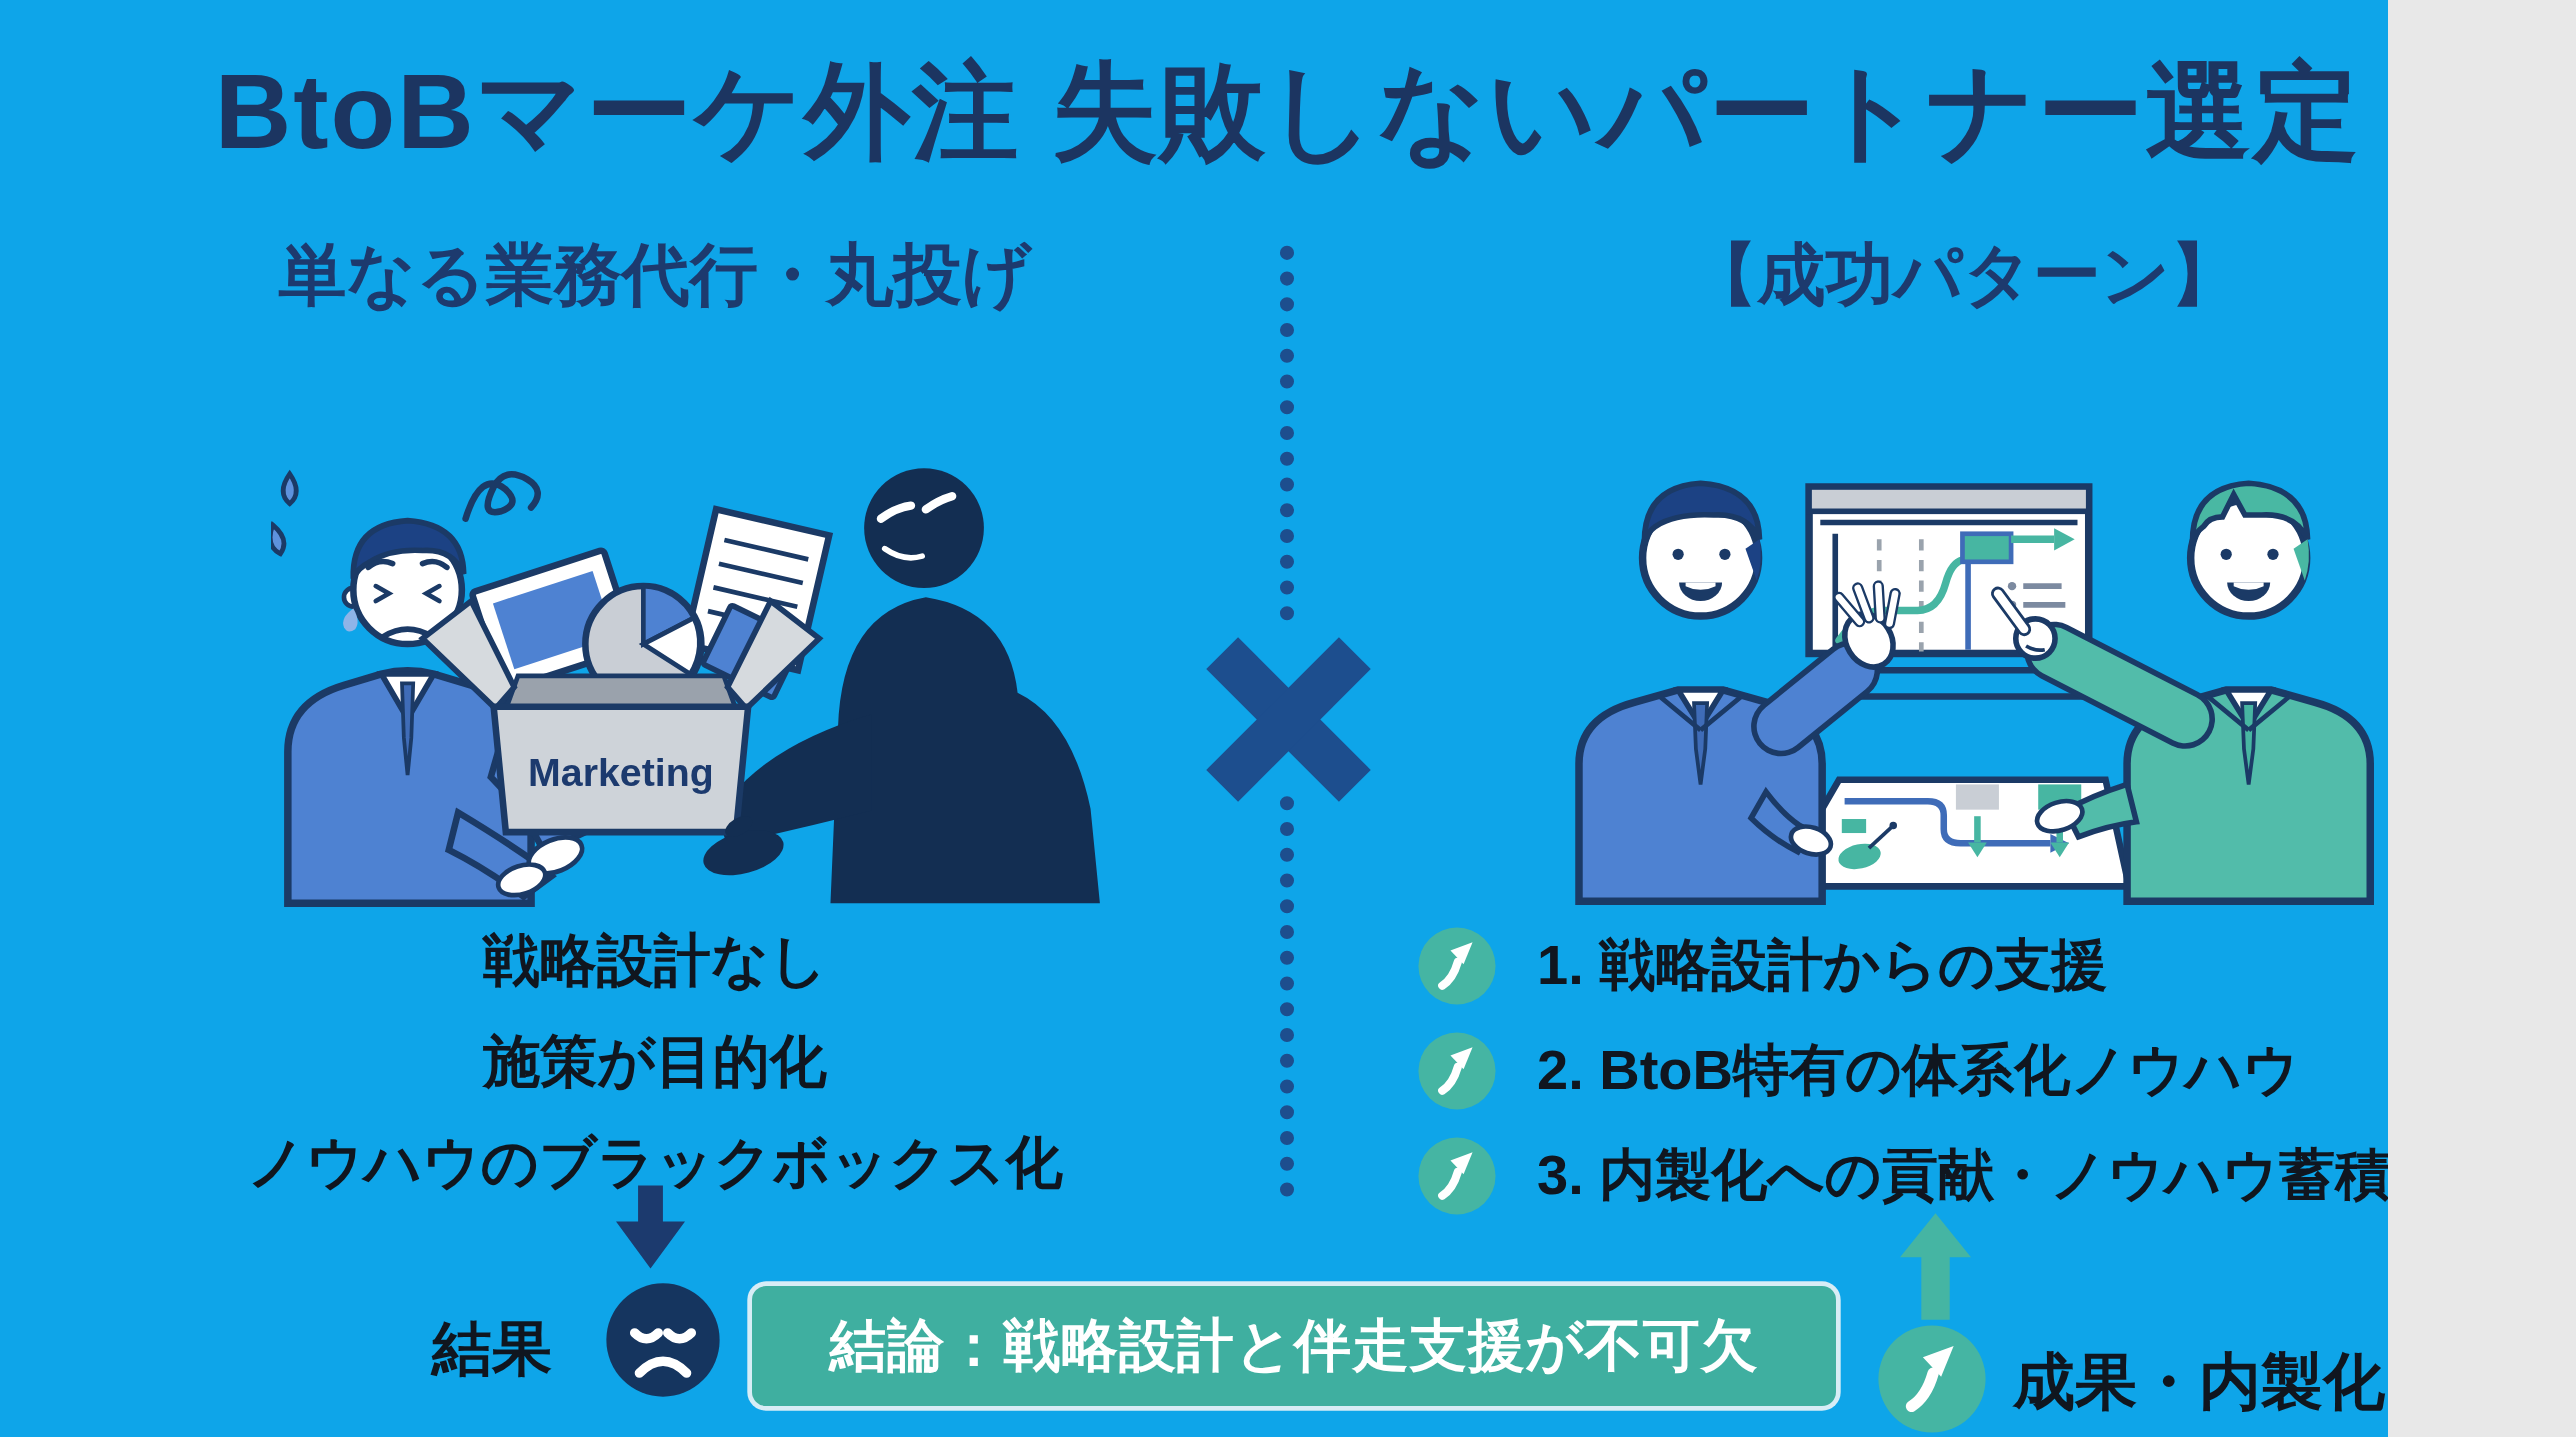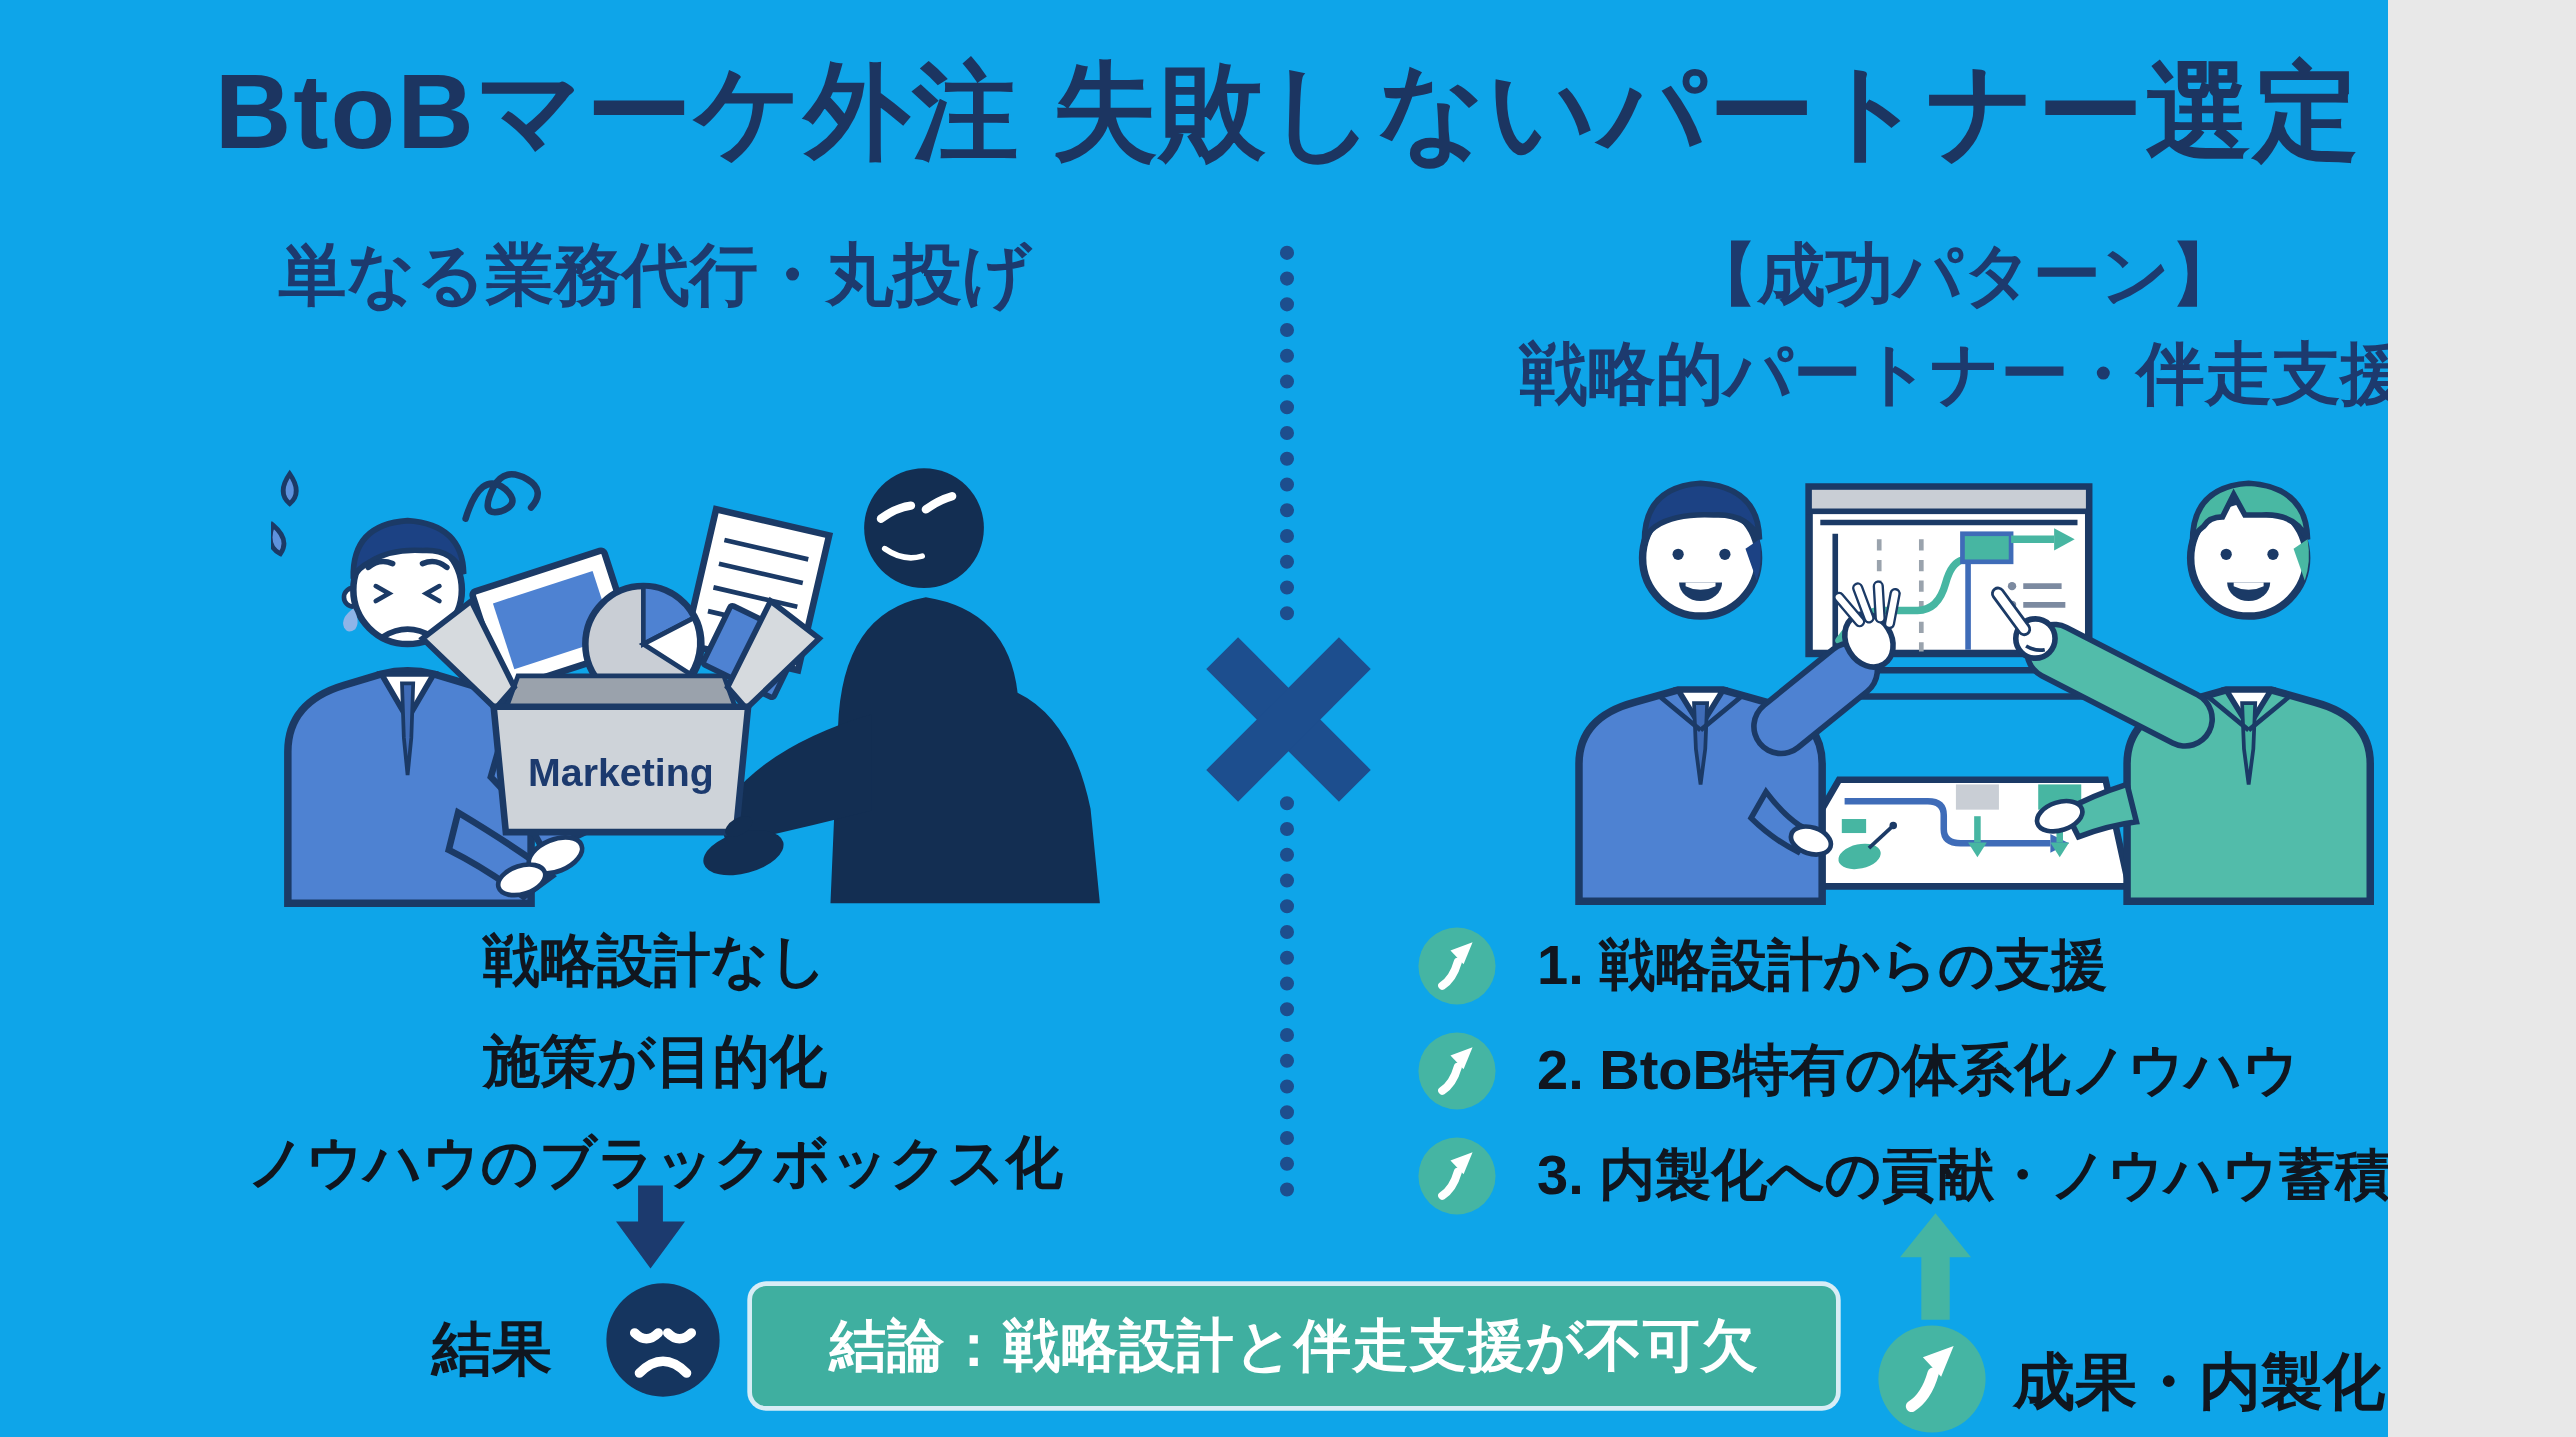--- a/index.html
+++ b/index.html
@@ -46,21 +46,20 @@
 <div class="canvas">
 
   <div class="abs title">BtoBマーケ外注 失敗しないパートナー選定</div>
 
   <div class="abs col-heading heading-left">
     <div class="hl">単なる業務代行・丸投げ</div>
   </div>
 
   <div class="abs col-heading heading-right">
     <div class="hl">【成功パターン】</div>
-    <div class="hl">戦略的パートナー・伴走支援</div>
   </div>
 
   <svg class="abs" style="left:1272px;top:0;" width="30" height="1438" viewBox="0 0 32 1536">
     <line x1="16" y1="270" x2="16" y2="674" stroke="#1d4e8e" stroke-width="15" stroke-linecap="round" stroke-dasharray="0.1 27.4"></line>
     <line x1="16" y1="858" x2="16" y2="1294" stroke="#1d4e8e" stroke-width="15" stroke-linecap="round" stroke-dasharray="0.1 27.4"></line>
   </svg>
 
   <svg class="abs" style="left:1190px;top:621px;" width="197" height="197" viewBox="0 0 210 210">
     <g transform="translate(105,105)" fill="#1d4e8e">
       <rect x="-100" y="-24" width="200" height="48" transform="rotate(45)"></rect>

